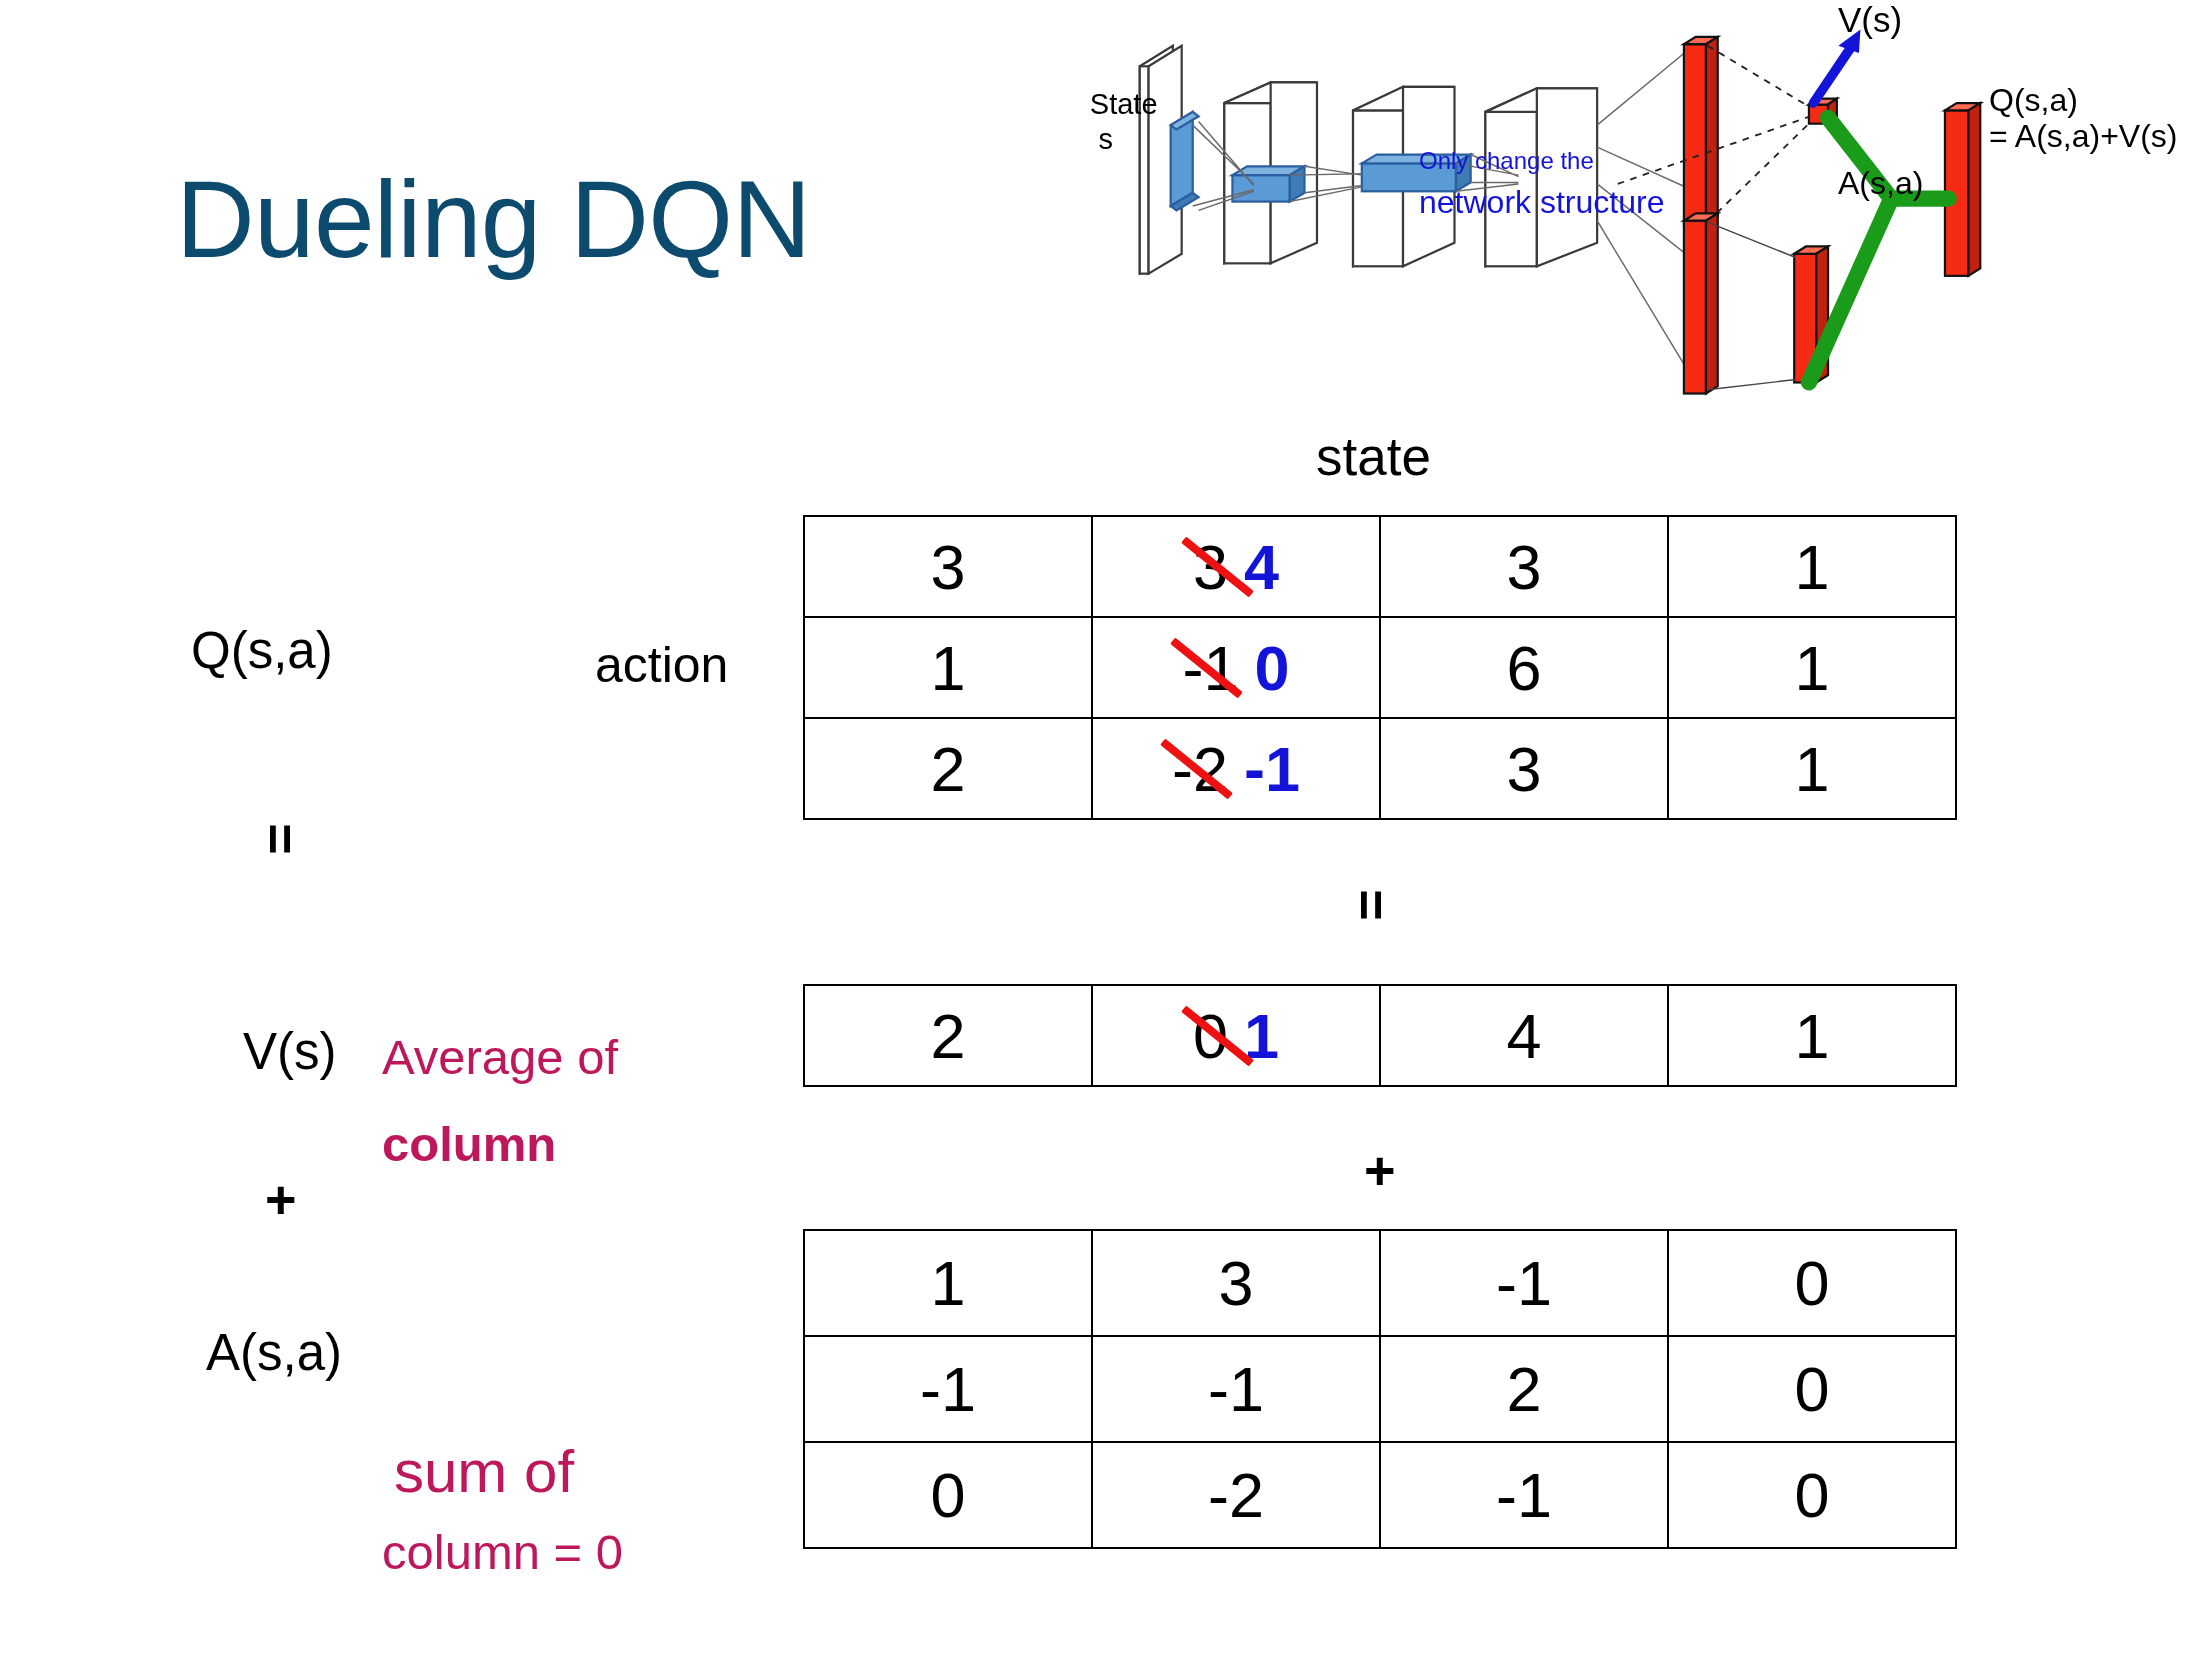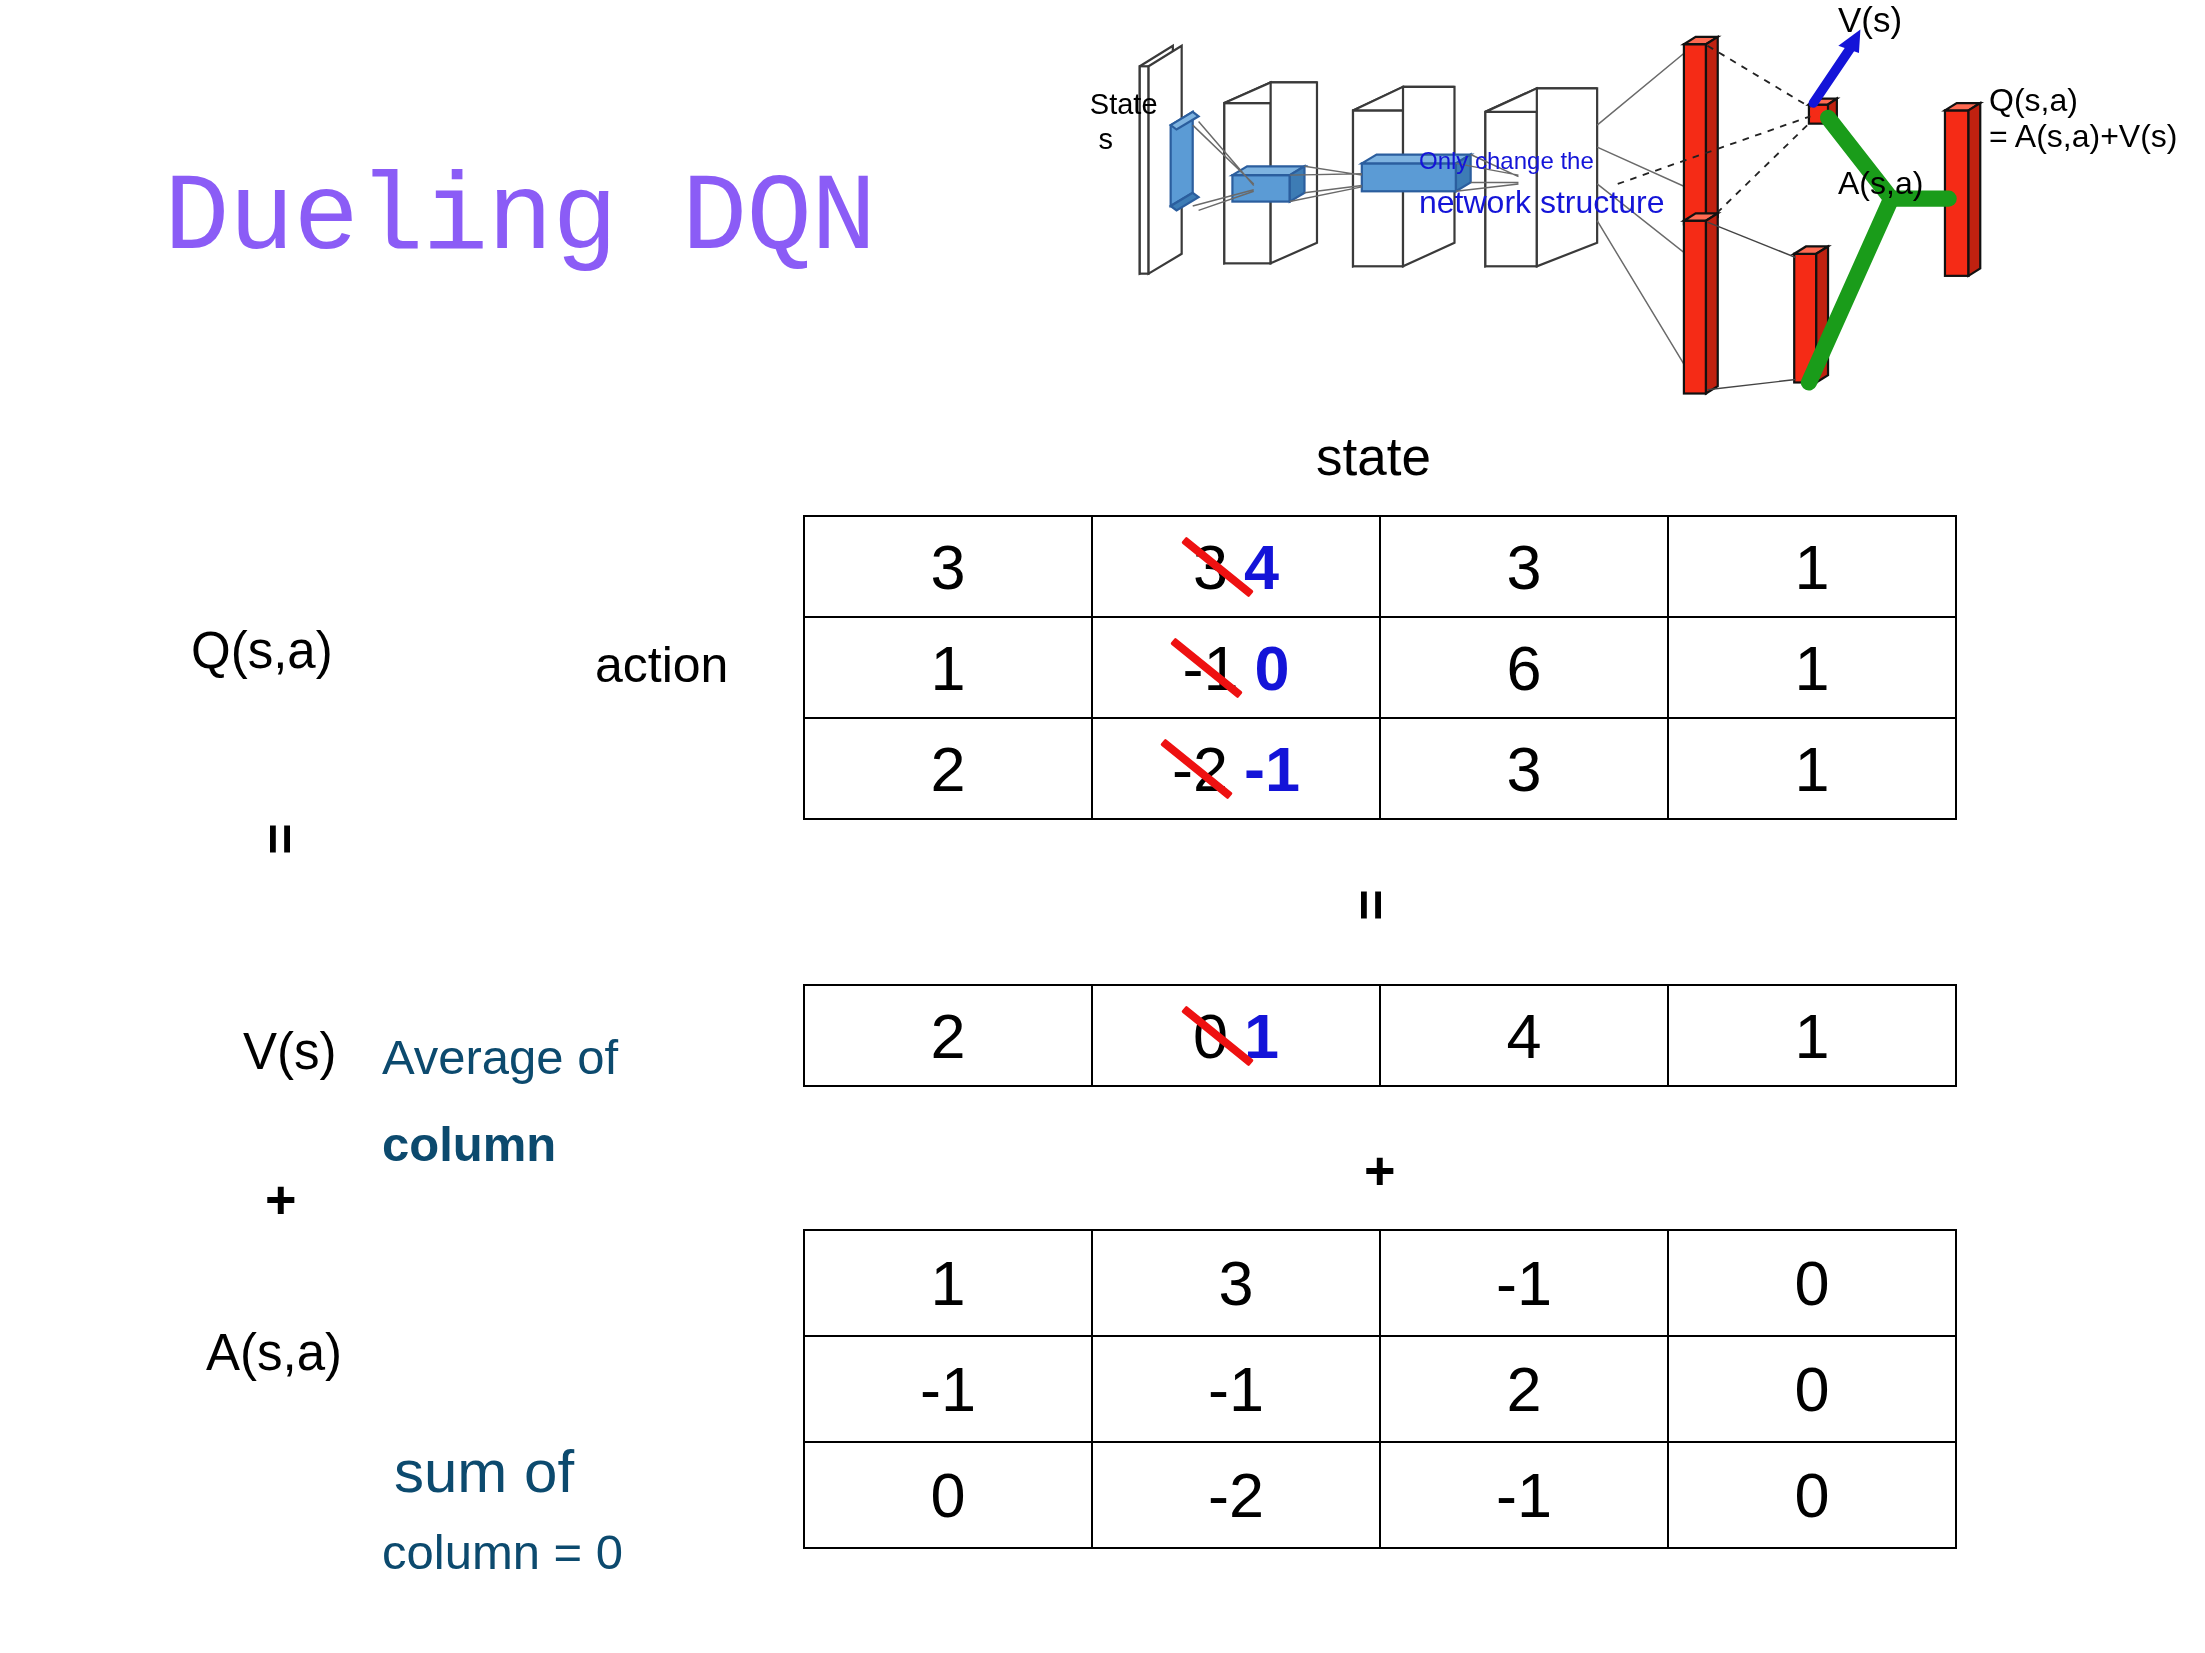--- a/index.html
+++ b/index.html
@@ -1,34 +1,34 @@
 <!DOCTYPE html>
 <html style="font-size:11.8px"><head>
 <meta charset="utf-8">
 <style>
   html,body{margin:0;padding:0;background:#ffffff;}
   body{width:2205px;height:1654px;position:relative;overflow:hidden;
        font-family:"Liberation Sans",sans-serif;color:#000;}
 
   
-  #title{position:absolute;left:164px;top:165px;font-size:109px;
-         font-weight:300;letter-spacing:-0.7px;line-height:1;color:#8b5cf6;
-         font-family:Liberation Mono, monospace;}
+  #title{position:absolute;left:176px;top:165px;font-size:109px;
+         font-weight:300;letter-spacing:-0.7px;line-height:1;color:#0c4a6e;
+         font-family:Liberation Sans, sans-serif;}
 
   
   #net{position:absolute;left:1103px;top:0px;width:1103px;height:412px;}
   #net svg{display:block;}
   .netlabel{position:absolute;font-family:"Liberation Sans",sans-serif;
             color:#000;white-space:pre;}
   .bluelabel{color:#1414d8;}
 
   
   .lbl{position:absolute;font-family:"Liberation Sans",sans-serif;
        font-weight:400;color:#000;white-space:pre;}
-  .lbl-blue{color:#0c4a6e;}
+  .lbl-blue{color:#be185d;}
 
   
   .tbl{position:absolute;border-collapse:collapse;table-layout:fixed;}
   .tbl td{border:2.2px solid #000;text-align:center;vertical-align:middle;
           font-size:63px;font-weight:400;color:#000;padding:0;
           font-family:"Liberation Sans",sans-serif;position:relative;}
   #qtable{left:803px;top:515px;width:1145px;}
   #qtable td{height:99px;width:286px;}
   #vtable{left:803px;top:984px;width:1145px;}
   #vtable td{height:99px;width:286px;}

